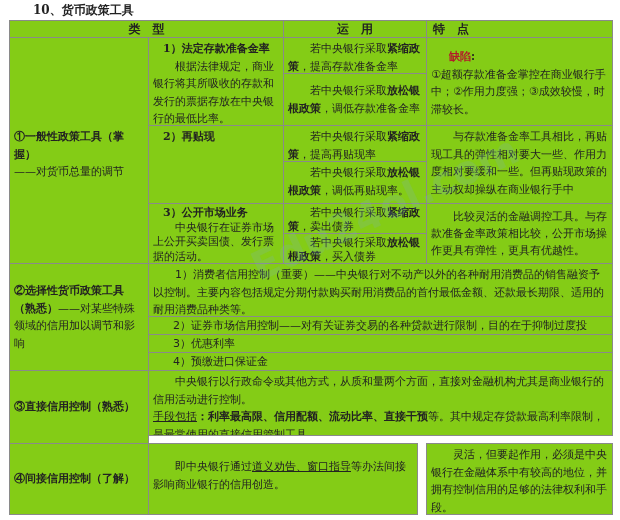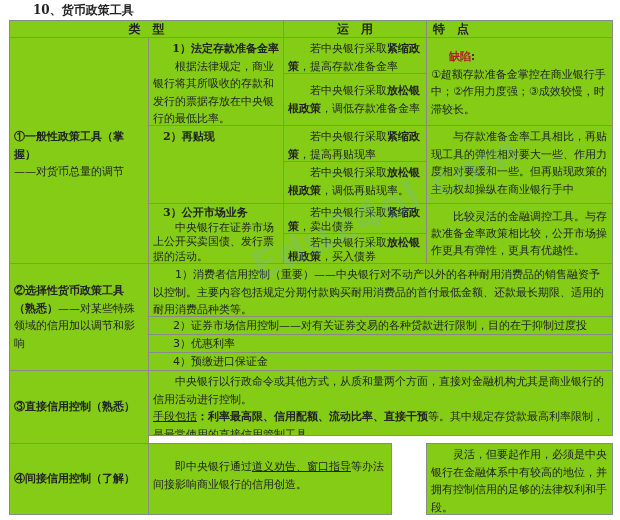--- a/index.html
+++ b/index.html
@@ -29,21 +29,21 @@
 <div class="cell hdr" style="left:9px;top:20px;width:275px;height:18px;">类　型</div>
 <div class="cell hdr" style="left:283px;top:20px;width:144px;height:18px;">运　用</div>
 <div class="cell hdr left" style="left:426px;top:20px;width:187px;height:18px;">特　点</div>
 
 <div class="cell" style="left:9px;top:37px;width:140px;height:227px;padding-top:90px;">
   <div class="b">①一般性政策工具（掌握）</div>
   <div>——对货币总量的调节</div>
 </div>
 
 <div class="cell" style="left:148px;top:37px;width:136px;height:89px;">
-  <div class="b" style="padding-left:10px;text-align:right;">1）法定存款准备金率</div>
+  <div class="b" style="padding-left:10px;">1）法定存款准备金率</div>
   <div class="ind">根据法律规定，商业银行将其所吸收的存款和发行的票据存放在中央银行的最低比率。</div>
 </div>
 <div class="cell ind" style="left:283px;top:37px;width:144px;height:37px;">
   <span>若中央银行采取</span><span class="b">紧缩政策</span><span>，提高存款准备金率</span>
 </div>
 <div class="cell ind" style="left:283px;top:73px;width:144px;height:53px;padding-top:8px;">
   <span>若中央银行采取</span><span class="b">放松银根政策</span><span>，调低存款准备金率</span>
 </div>
 <div class="cell" style="left:426px;top:37px;width:187px;height:89px;padding-top:10px;">
   <div><span class="defect">缺陷</span><span class="b">:</span></div>
@@ -87,18 +87,18 @@
   <div>③直接信用控制（熟悉）</div>
 </div>
 <div class="cell" style="left:148px;top:370px;width:465px;height:66px;">
   <div class="ind">中央银行以行政命令或其他方式，从质和量两个方面，直接对金融机构尤其是商业银行的信用活动进行控制。</div>
   <div><span class="u">手段包括</span><span class="b">：</span><span class="b">利率最高限、信用配额、流动比率、直接干预</span><span>等。其中规定存贷款最高利率限制，是最常使用的直接信用管制工具。</span></div>
 </div>
 
 <div class="cell vcenter b" style="left:9px;top:443px;width:140px;height:72px;">
   <div>④间接信用控制（了解）</div>
 </div>
-<div class="cell" style="left:148px;top:443px;width:244px;height:72px;padding-top:14px;">
+<div class="cell" style="left:148px;top:443px;width:270px;height:72px;padding-top:14px;">
   <div class="ind"><span>即中央银行通过</span><span class="u">道义劝告、窗口指导</span><span>等办法间接影响商业银行的信用创造。</span></div>
 </div>
 <div class="cell ind" style="left:426px;top:443px;width:187px;height:72px;">灵活，但要起作用，必须是中央银行在金融体系中有较高的地位，并拥有控制信用的足够的法律权利和手段。</div>
 
 <div class="watermark">Edu24ol.com</div>
 
 </body></html>

